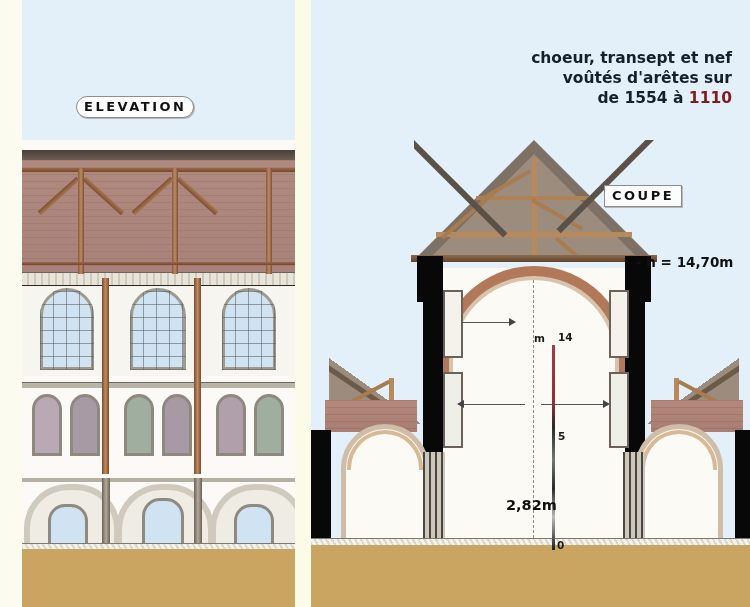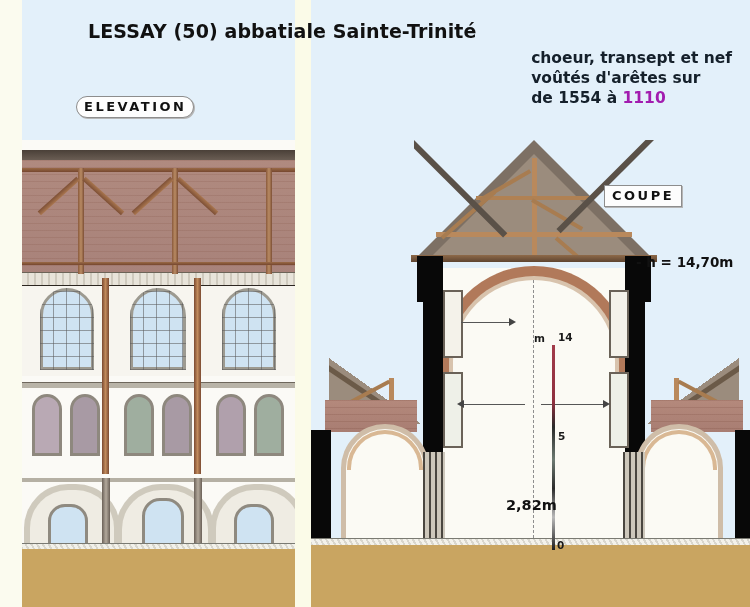--- a/index.html
+++ b/index.html
@@ -17,25 +17,25 @@
   .left-margin{position:absolute;left:0;top:0;width:22px;height:607px;background:#fbfbef;z-index:6;}
 
   
   .title{
     position:absolute;left:88px;top:20px;z-index:20;
     font-size:19px;font-weight:bold;color:#111;letter-spacing:.1px;
     white-space:nowrap;
   }
   .caption{
     position:absolute;right:18px;top:48px;z-index:20;
-    font-size:15.5px;font-weight:bold;color:#15202b;
+    text-align:right;font-size:15.5px;font-weight:bold;color:#15202b;
     line-height:20px;white-space:nowrap;
   }
   .caption div{margin:0;}
-  .accent{color:#a21caf;}
+  .accent{color:#7f1d1d;}
 
   
   .plate-label{
     position:absolute;z-index:22;background:#fdfdfd;
     border:1px solid #8d8d8d;box-shadow:1px 1px 0 #b6b6b6;
     padding:2px 7px 3px 7px;
     font-size:13px;font-weight:bold;letter-spacing:2.5px;color:#111;
     font-family:"DejaVu Sans", sans-serif;
   }
   .label-elevation{left:76px;top:96px;border-radius:11px;}
@@ -260,21 +260,20 @@
 
     <div class="black" style="left:112px;top:545px;width:22px;height:62px;"></div>
     <div class="black" style="left:312px;top:545px;width:22px;height:62px;"></div>
 
     <div class="sect-floorband"></div>
     <div class="sect-ground"></div>
   </div>
 
   <div class="left-margin"></div>
 
-  <div class="title">LESSAY (50) abbatiale Sainte-Trinité</div>
 
   <div class="caption">
     <div>choeur, transept et nef</div>
     <div>voûtés d'arêtes sur</div>
     <div><span>de 1554 à </span><span class="accent">1110</span></div>
   </div>
 
   <div class="plate-label label-elevation">ELEVATION</div>
   <div class="plate-label label-coupe">COUPE</div>
 

